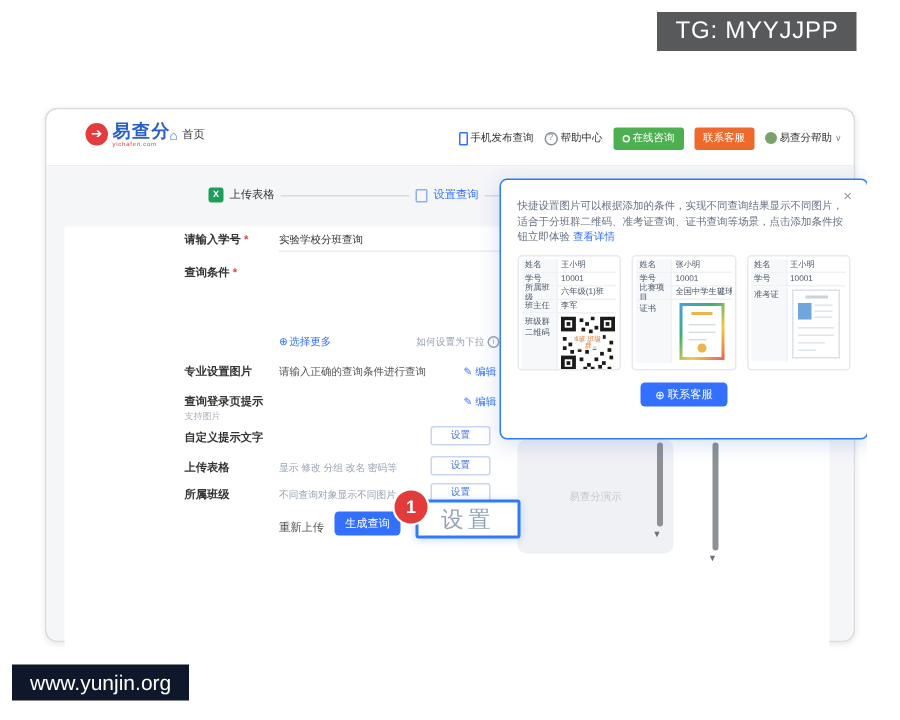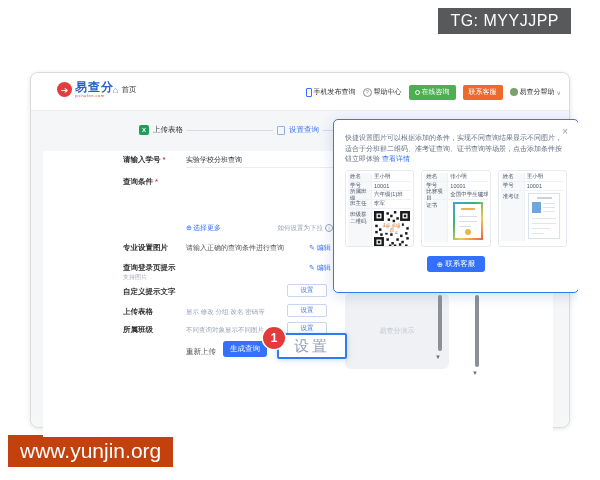--- a/index.html
+++ b/index.html
@@ -1,21 +1,21 @@
 <!DOCTYPE html>
 <html><head>
 <meta charset="utf-8">
 <style>
   * { margin:0; padding:0; box-sizing:border-box; }
   body { width:600px; height:480px; background:#fff; font-family:"Liberation Sans","DejaVu Sans",sans-serif; }
   .screen { position:relative; width:578px; height:480px; background:#fff; overflow:hidden; }
 
   
   .tg-badge { position:absolute; top:8px; right:7px; background:#58595b; color:#fff; font-size:16px; padding:4px 12px; letter-spacing:.5px; }
-  .site-badge { position:absolute; bottom:13px; left:8px; background:#c2410c; color:#fff; font-size:21px; padding:4px 12px; }
+  .site-badge { position:absolute; bottom:13px; left:8px; background:#0f172a; color:#fff; font-size:14px; padding:4px 12px; }
 
   
   .app { position:absolute; left:30px; top:72px; width:540px; height:356px; background:#fff; border:1px solid #d9dbde; border-radius:8px; box-shadow:0 1px 5px rgba(0,0,0,.10); }
 
   .app-header { position:absolute; left:0; top:0; right:0; height:38px; background:#fff; border-bottom:1px solid #ededf1; border-radius:8px 8px 0 0; }
   .logo { position:absolute; left:26px; top:8px; display:flex; align-items:center; gap:3px; }
   .logo-circle { width:15px; height:15px; border-radius:50%; background:#e23c3c; color:#fff; display:flex; align-items:center; justify-content:center; font-size:9px; font-weight:bold; }
   .logo-text { font-size:12px; font-weight:bold; color:#2b5fc8; letter-spacing:1px; line-height:1; }
   .logo-sub { font-size:4px; color:#e23c3c; letter-spacing:.5px; }
   .nav-home { position:absolute; left:82px; top:12px; display:flex; align-items:center; gap:3px; font-size:7.5px; color:#333; cursor:pointer; }

